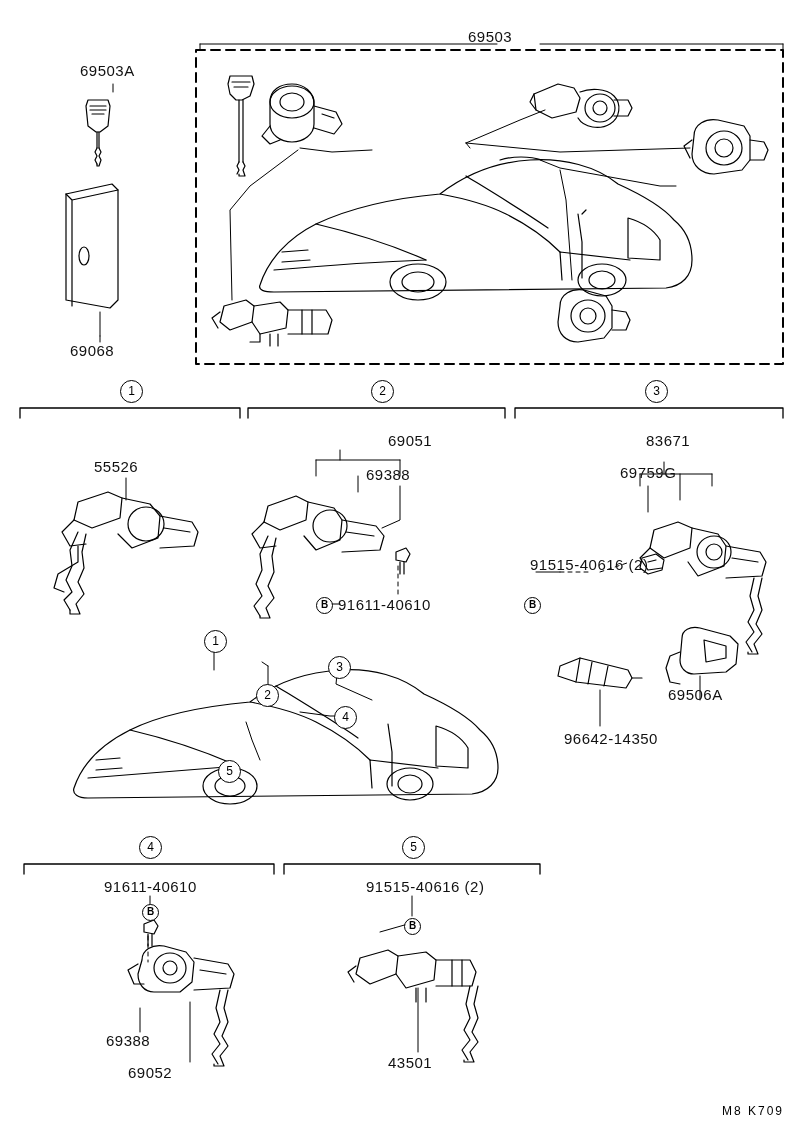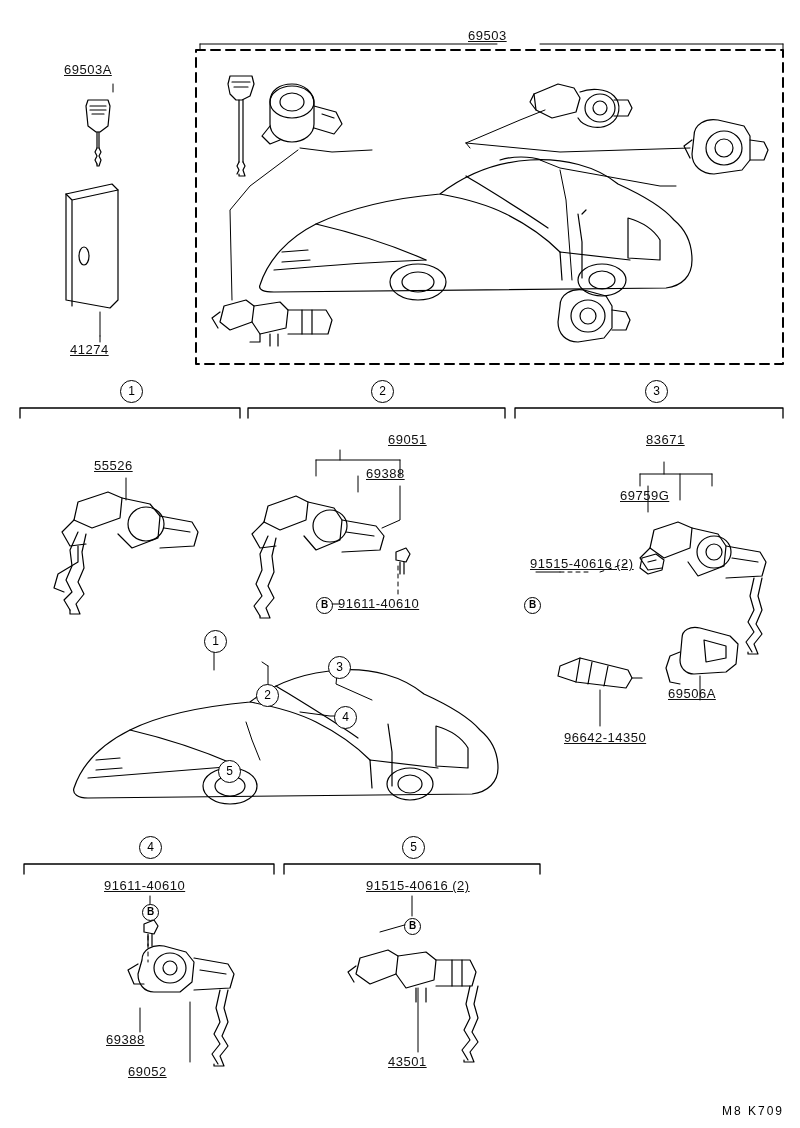--- a/index.html
+++ b/index.html
@@ -8,25 +8,24 @@
     background:#ffffff;
     font-family:"Liberation Sans", sans-serif;
     color:#000000;
     position:relative;
     overflow:hidden;
   }
   .stage{position:absolute;inset:0;}
   svg{display:block;}
   .lbl{
     position:absolute;
-    font-size:13px;
+    font-size:15px;
     letter-spacing:0.5px;
     white-space:nowrap;
     color:#111;
-    text-decoration:underline;
   }
   .wm{
     position:absolute;
     left:30px;top:470px;
     width:740px;height:140px;
     font-size:150px;
     font-weight:bold;
     font-style:italic;
     color:#e9e9e9;
     letter-spacing:-8px;
@@ -307,36 +306,36 @@
         <path d="M126 48 L122 66 L126 80 L120 94 L126 104 L118 114 L122 124 L112 124 L112 122"></path>
       </g>
       <path d="M418 988 L418 1052" stroke-width="1"></path>
 
     </g>
   </svg>
 
   <div class="layer">
 
     <div class="lbl" style="left:468px;top:28px;">69503</div>
-    <div class="lbl" style="left:64px;top:62px;">69503A</div>
-    <div class="lbl" style="left:70px;top:342px;">41274</div>
+    <div class="lbl" style="left:80px;top:62px;">69503A</div>
+    <div class="lbl" style="left:70px;top:342px;">69068</div>
 
     <div class="circnum" style="left:120px;top:380px;">1</div>
     <div class="circnum" style="left:371px;top:380px;">2</div>
     <div class="circnum" style="left:645px;top:380px;">3</div>
 
     <div class="lbl" style="left:94px;top:458px;">55526</div>
 
     <div class="lbl" style="left:348px;top:432px;margin-left:40px;">69051</div>
     <div class="lbl" style="left:366px;top:466px;">69388</div>
     <div class="bcirc" style="left:316px;top:597px;">B</div>
     <div class="lbl" style="left:338px;top:596px;">91611-40610</div>
 
     <div class="lbl" style="left:646px;top:432px;">83671</div>
-    <div class="lbl" style="left:620px;top:464px;margin-top:24px;">69759G</div>
+    <div class="lbl" style="left:620px;top:464px;">69759G</div>
     <div class="lbl" style="left:530px;top:556px;">91515-40616 (2)</div>
     <div class="bcirc" style="left:524px;top:597px;">B</div>
     <div class="lbl" style="left:668px;top:686px;">69506A</div>
     <div class="lbl" style="left:564px;top:730px;">96642-14350</div>
 
     <div class="circnum" style="left:204px;top:630px;">1</div>
     <div class="circnum" style="left:256px;top:684px;">2</div>
     <div class="circnum" style="left:328px;top:656px;">3</div>
     <div class="circnum" style="left:334px;top:706px;">4</div>
     <div class="circnum" style="left:218px;top:760px;">5</div>

